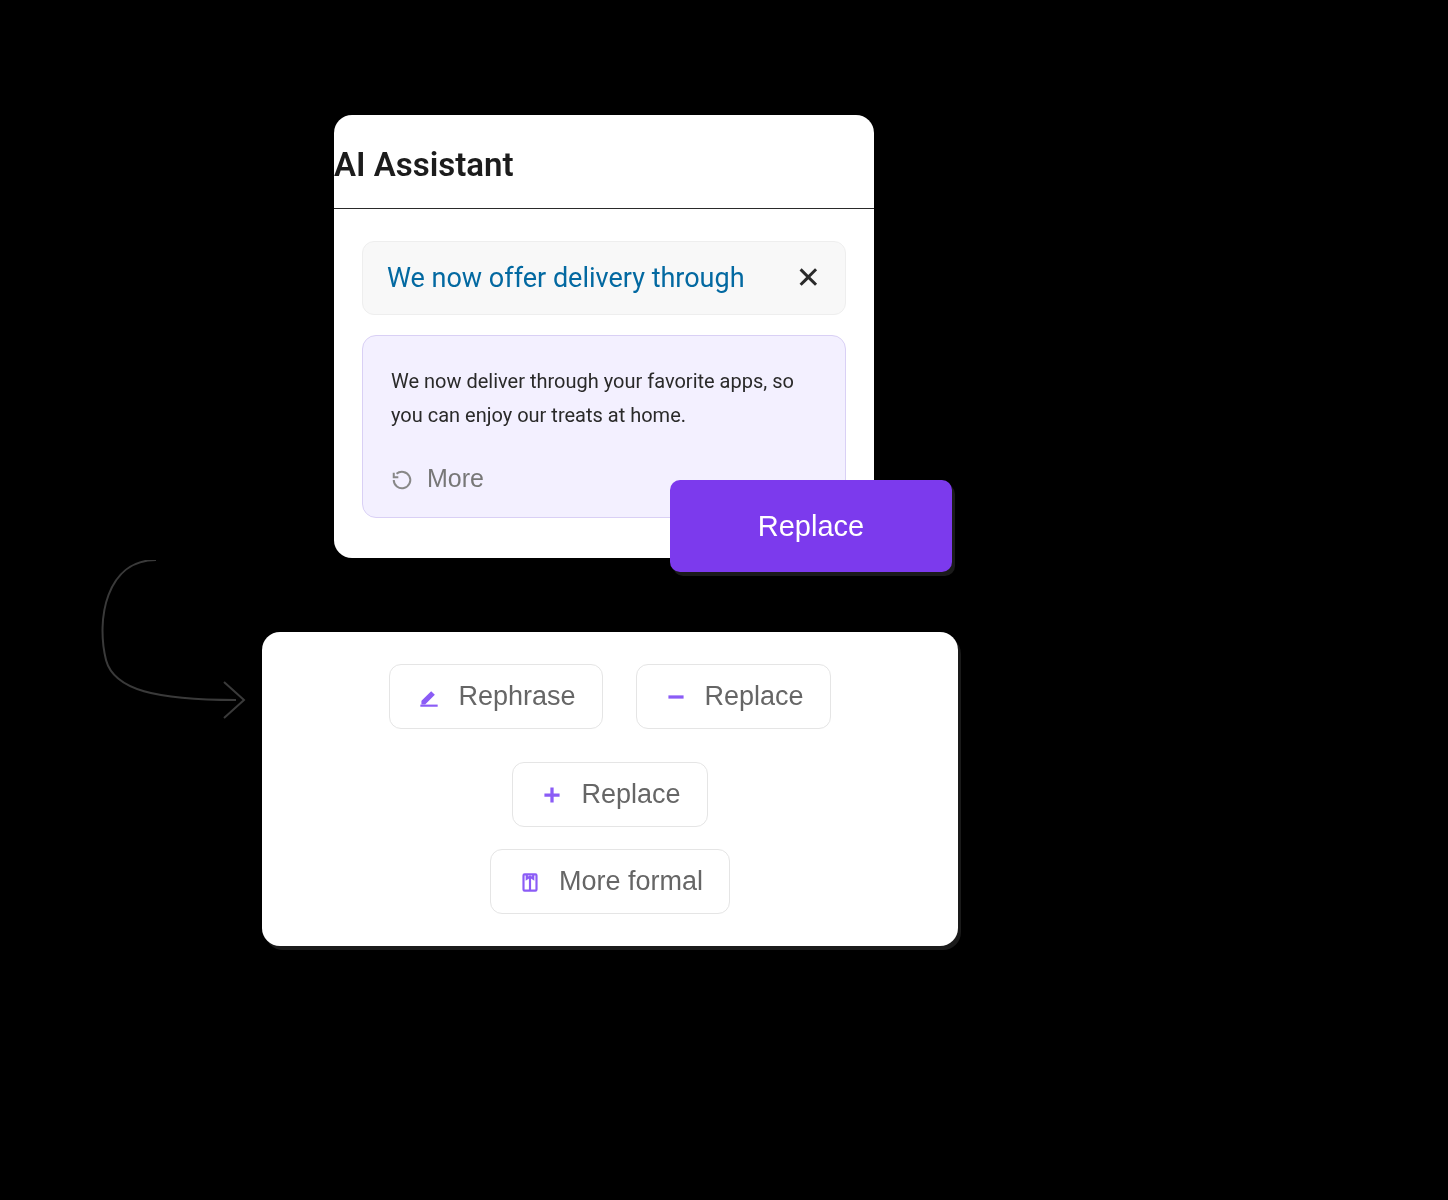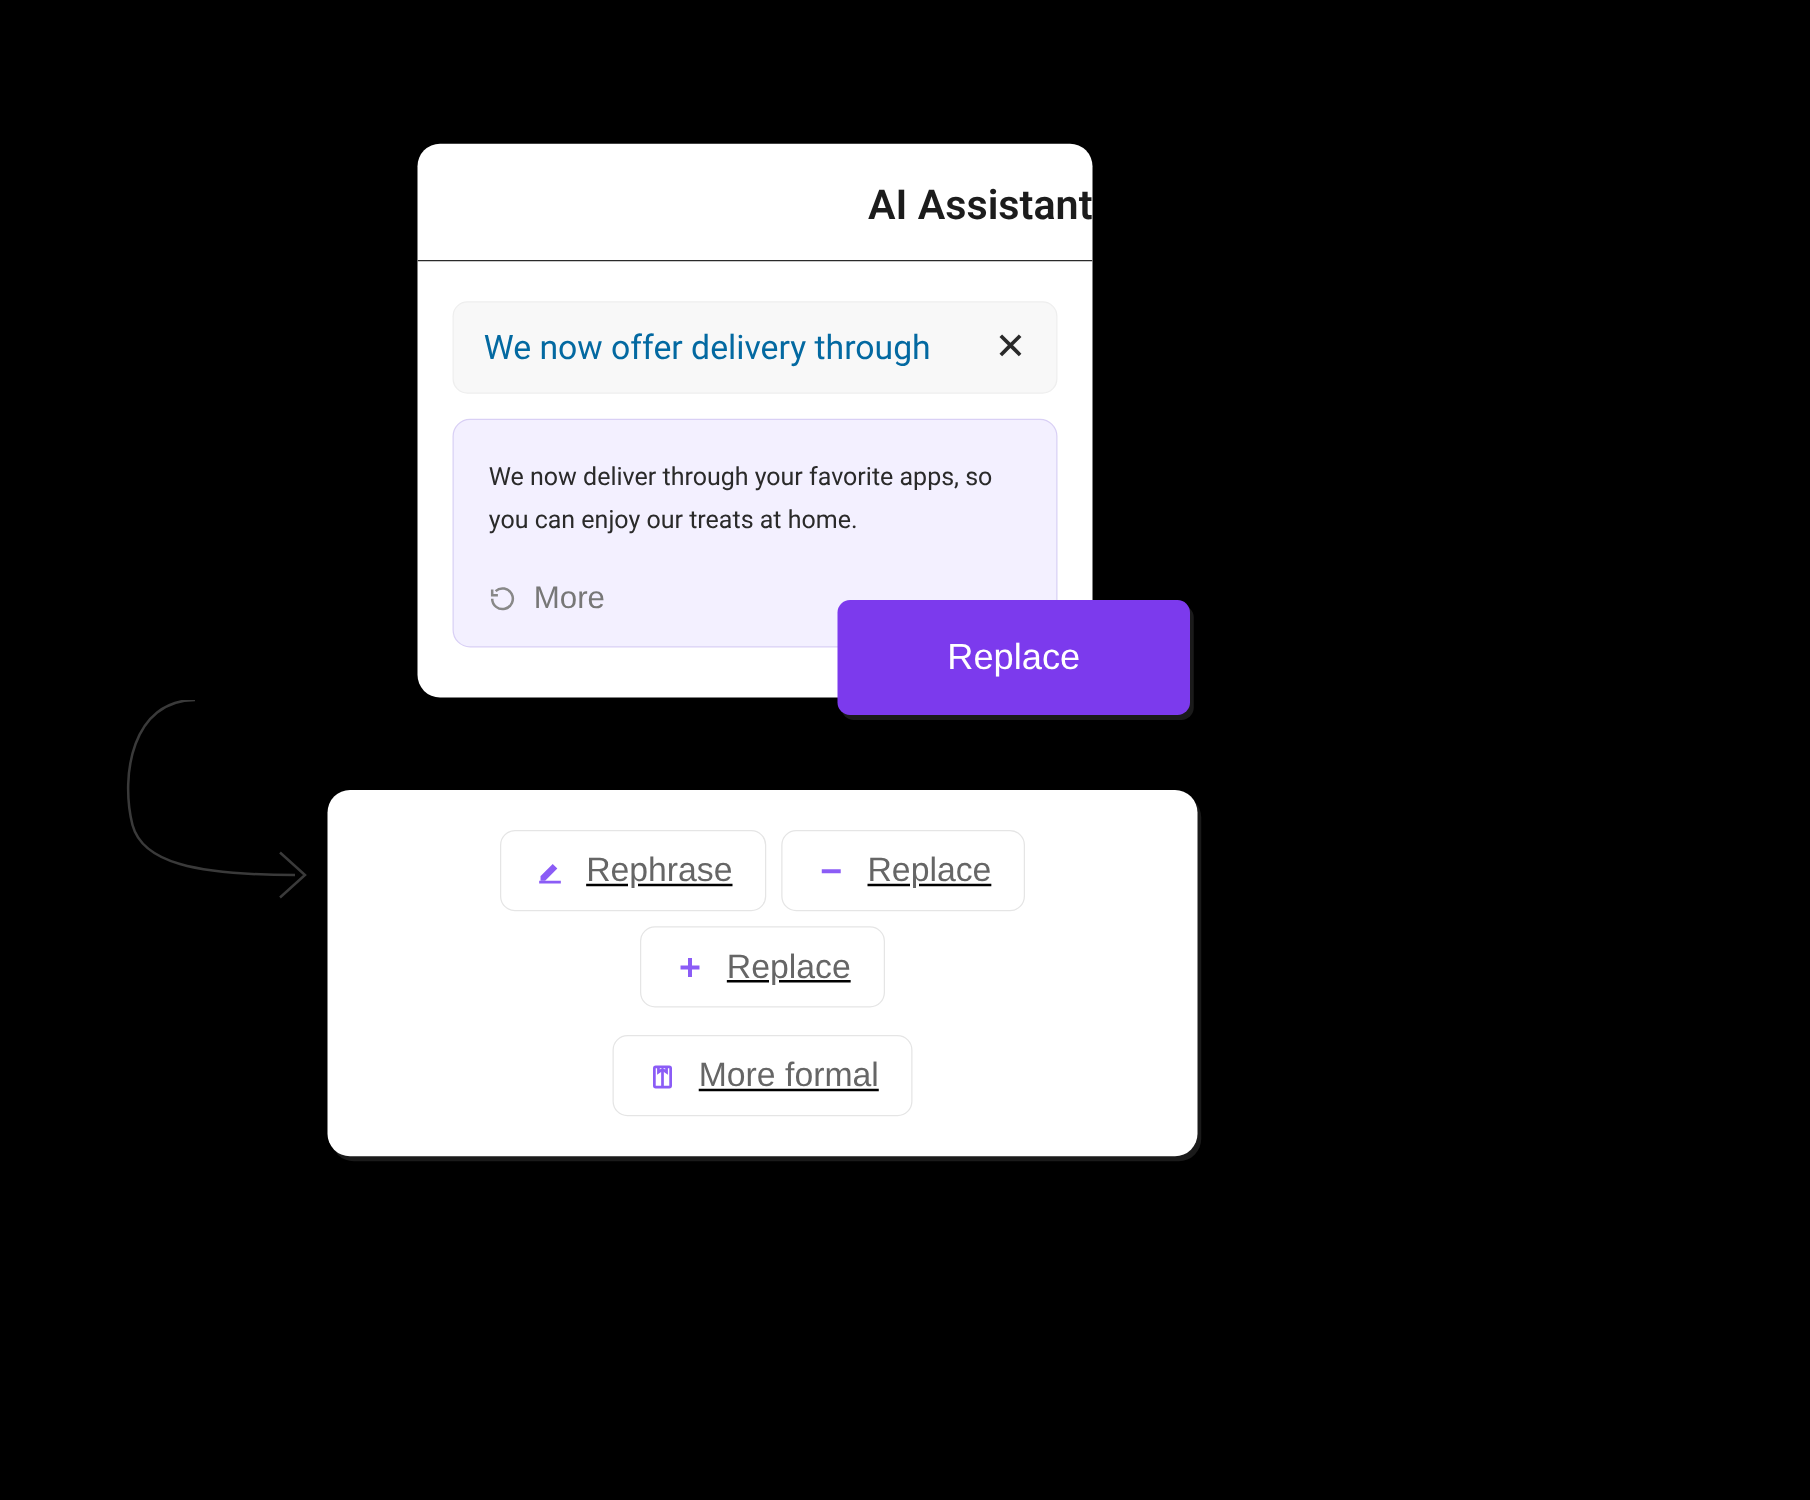--- a/index.html
+++ b/index.html
@@ -27,21 +27,21 @@
       position: absolute;
       left: 334px;
       top: 115px;
       width: 540px;
       background: #fff;
       border-radius: 18px;
       overflow: hidden;
     }
     .panel-header {
       padding: 30px 0 24px 0;
-      text-align: right;
+      text-align: left;
       border-bottom: 1px solid #2a2a2a;
     }
     .panel-title {
       font-size: 33px;
       font-weight: 600;
       color: #1c1c1c;
     }
     .panel-body {
       padding: 32px 28px 40px 28px;
     }
@@ -119,24 +119,23 @@
       left: 262px;
       top: 632px;
       width: 696px;
       background: #fff;
       border-radius: 18px;
       padding: 32px 36px 32px 36px;
       box-shadow: 3px 4px 0 0 #1a1a1a;
     }
     .action-row {
       display: flex;
-      gap: 12px;
+      gap: 33px;
       flex-wrap: wrap;
       justify-content: center;
-      text-decoration: underline;
     }
     .action-row + .action-row {
       margin-top: 22px;
     }
     .action-btn {
       display: inline-flex;
       align-items: center;
       gap: 16px;
       padding: 16px 26px;
       background: #fff;

